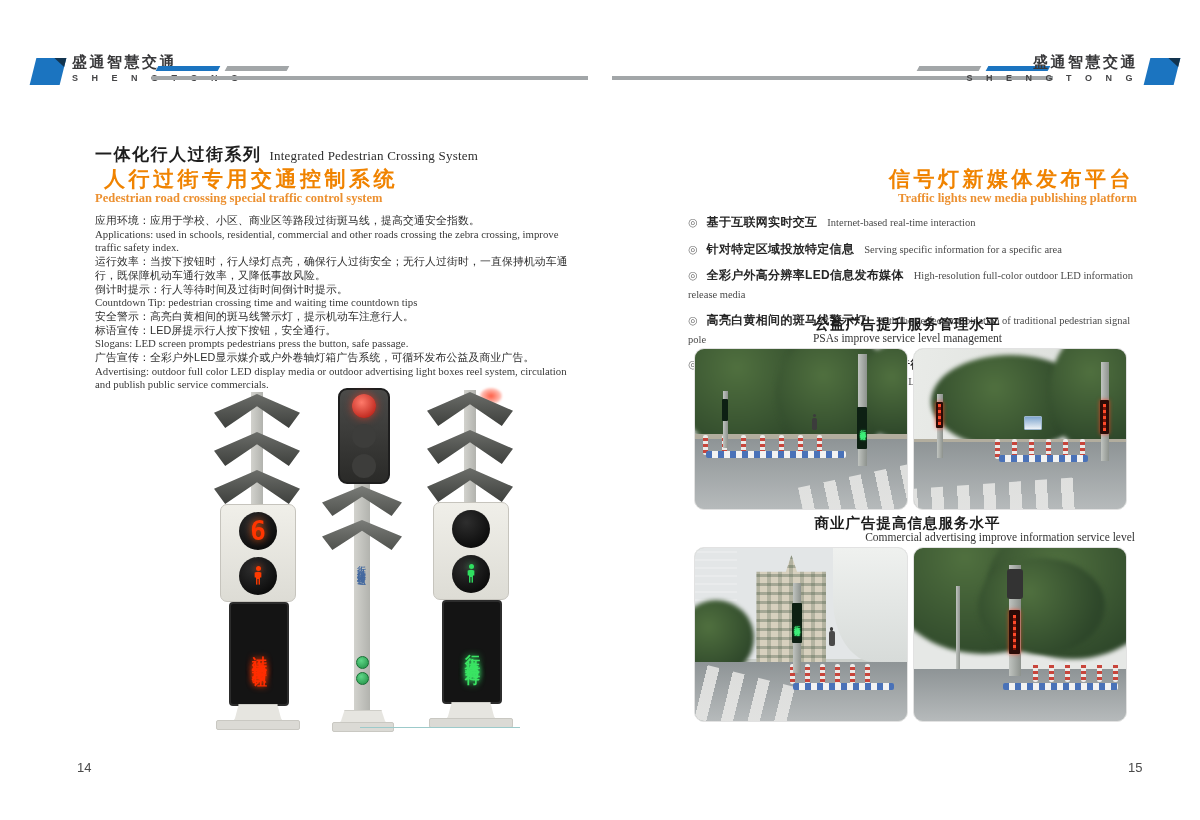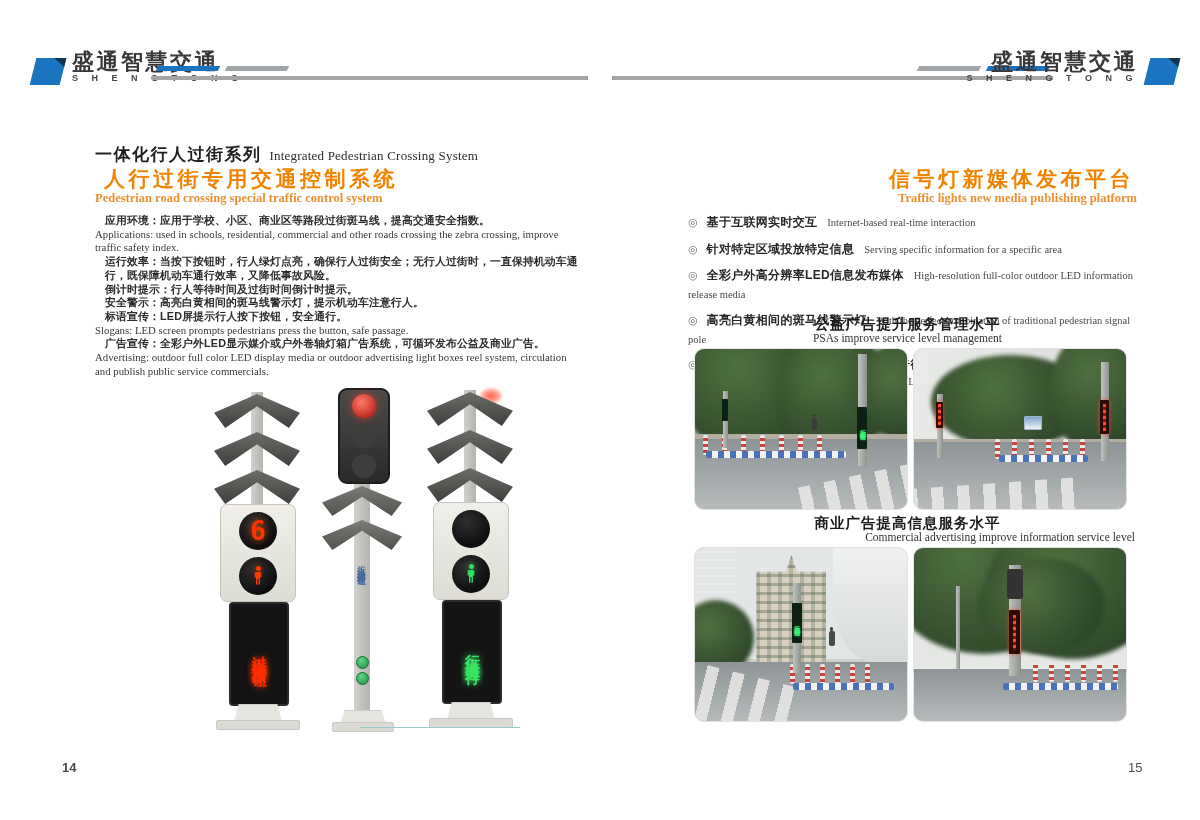--- a/index.html
+++ b/index.html
@@ -4,35 +4,35 @@
 <style>
   html,body{margin:0;padding:0;background:#ffffff;}
   .canvas{position:relative;width:1200px;height:820px;background:#fff;overflow:hidden;
           font-family:"Liberation Sans",sans-serif;outline:1px solid #ececec;}
   .abs{position:absolute;}
 
   
   .logo-mark{position:absolute;width:30px;height:27px;background:#1b74c0;transform:skewX(-14deg);}
   .logo-mark:after{content:"";position:absolute;right:0;top:0;width:0;height:0;
     border-top:9px solid #12344f;border-left:12px solid transparent;}
-  .brand-zh{font-size:22px;font-weight:700;color:#38383a;letter-spacing:2.5px;line-height:19px;}
+  .brand-zh{font-size:15px;font-weight:700;color:#38383a;letter-spacing:2.5px;line-height:19px;}
   .brand-en{font-size:9px;font-weight:700;color:#454547;letter-spacing:5.5px;margin-top:2px;}
   .bar{position:absolute;height:5px;transform:skewX(-28deg);}
   .bar.blue{background:#1b74c0;}
   .bar.gray{background:#a2a6a8;}
   .longbar{position:absolute;height:4px;background:#a2a6a8;}
 
   
   .series{font-size:17px;font-weight:700;color:#1e1e1e;letter-spacing:1.5px;}
   .series-en{font-size:13px;font-weight:400;font-family:"Liberation Serif",serif;color:#2d2d2d;margin:0 8px;letter-spacing:.2px;}
   .h1o{font-size:21px;font-weight:700;color:#f08300;letter-spacing:3.5px;}
   .subo{font-size:12.5px;font-weight:700;color:#ec9030;font-family:"Liberation Serif",serif;}
   .lp-body{width:484px;}
   .lp-body p{margin:0;font-size:10.8px;line-height:13.7px;}
-  .lp-body p.zh{font-weight:700;color:#2c2c2c;letter-spacing:.2px;margin-left:10px;}
+  .lp-body p.zh{font-weight:400;color:#2c2c2c;letter-spacing:.2px;}
   .lp-body p.en{font-family:"Liberation Serif",serif;color:#3a3a3a;}
   .pagenum{font-size:13px;color:#4a4a4a;}
 
   
   .poles{width:400px;height:352px;}
   .polebar{position:absolute;background:linear-gradient(90deg,#d2d2cd,#b2b3ae);}
   .hood{position:absolute;width:86px;height:34px;background:linear-gradient(#6b6d69,#3e403d);
         clip-path:polygon(50% 0,100% 55%,87% 100%,50% 36%,13% 100%,0 55%);}
   .hood.sm{width:80px;height:30px;background:linear-gradient(#7a7c78,#50524e);}
   .phead{position:absolute;width:74px;height:96px;background:linear-gradient(#f0efe9,#dddcd5);
@@ -140,20 +140,21 @@
     <div class="abs subo" style="left:95px;top:91px;">Pedestrian road crossing special traffic control system</div>
 
     <div class="abs lp-body" style="left:95px;top:114px;">
 
         <p class="zh">应用环境：应用于学校、小区、商业区等路段过街斑马线，提高交通安全指数。</p>
         <p class="en">Applications: used in schools, residential, commercial and other roads crossing the zebra crossing, improve traffic safety index.</p>
 
         <p class="zh">运行效率：当按下按钮时，行人绿灯点亮，确保行人过街安全；无行人过街时，一直保持机动车通行，既保障机动车通行效率，又降低事故风险。</p>
 
         <p class="zh">倒计时提示：行人等待时间及过街时间倒计时提示。</p>
+        <p class="en">Countdown Tip: pedestrian crossing time and waiting time countdown tips</p>
 
         <p class="zh">安全警示：高亮白黄相间的斑马线警示灯，提示机动车注意行人。</p>
 
         <p class="zh">标语宣传：LED屏提示行人按下按钮，安全通行。</p>
         <p class="en">Slogans: LED screen prompts pedestrians press the button, safe passage.</p>
 
         <p class="zh">广告宣传：全彩户外LED显示媒介或户外卷轴灯箱广告系统，可循环发布公益及商业广告。</p>
         <p class="en">Advertising: outdoor full color LED display media or outdoor advertising light boxes reel system, circulation and publish public service commercials.</p>
 
     </div>
@@ -212,21 +213,21 @@
         </div>
       </div>
       <div class="ledpanel" style="left:292px;top:212px;">
         <span class="vtext led-green">行人请通行</span>
       </div>
       <div class="pedestal" style="left:297px;top:314px;"></div>
       <div class="plate" style="left:279px;top:330px;"></div>
     </div>
 
     <div class="reflect" style="left:360px;top:627px;width:160px;"></div>
-    <div class="abs pagenum" style="left:62px;top:660px;font-weight:bold;">14</div>
+    <div class="abs pagenum" style="left:77px;top:660px;">14</div>
   </div>
 
   <div class="abs" style="left:600px;top:100px;width:600px;height:720px;">
 
     <div class="abs h1o" style="right:66px;top:65px;">信号灯新媒体发布平台</div>
     <div class="abs subo" style="right:63px;top:91px;">Traffic lights new media publishing platform</div>
 
     <div class="abs" style="left:88px;top:112px;width:452px;">
 
         <div class="feat">

